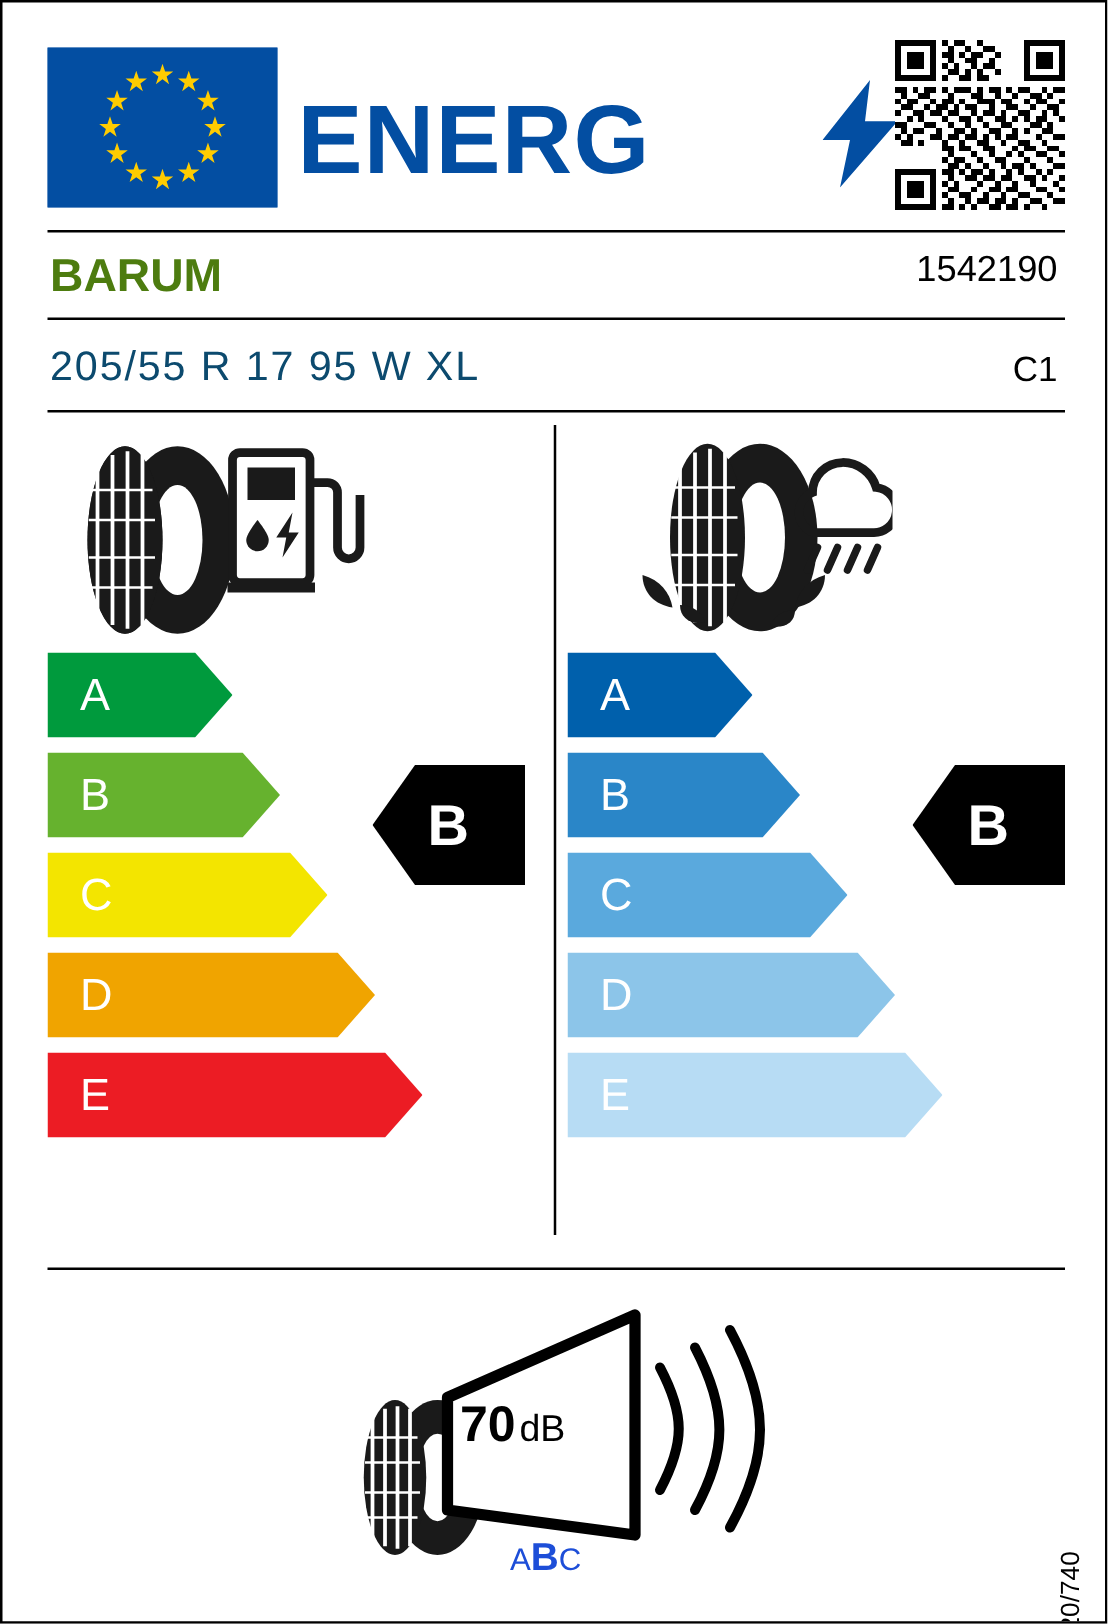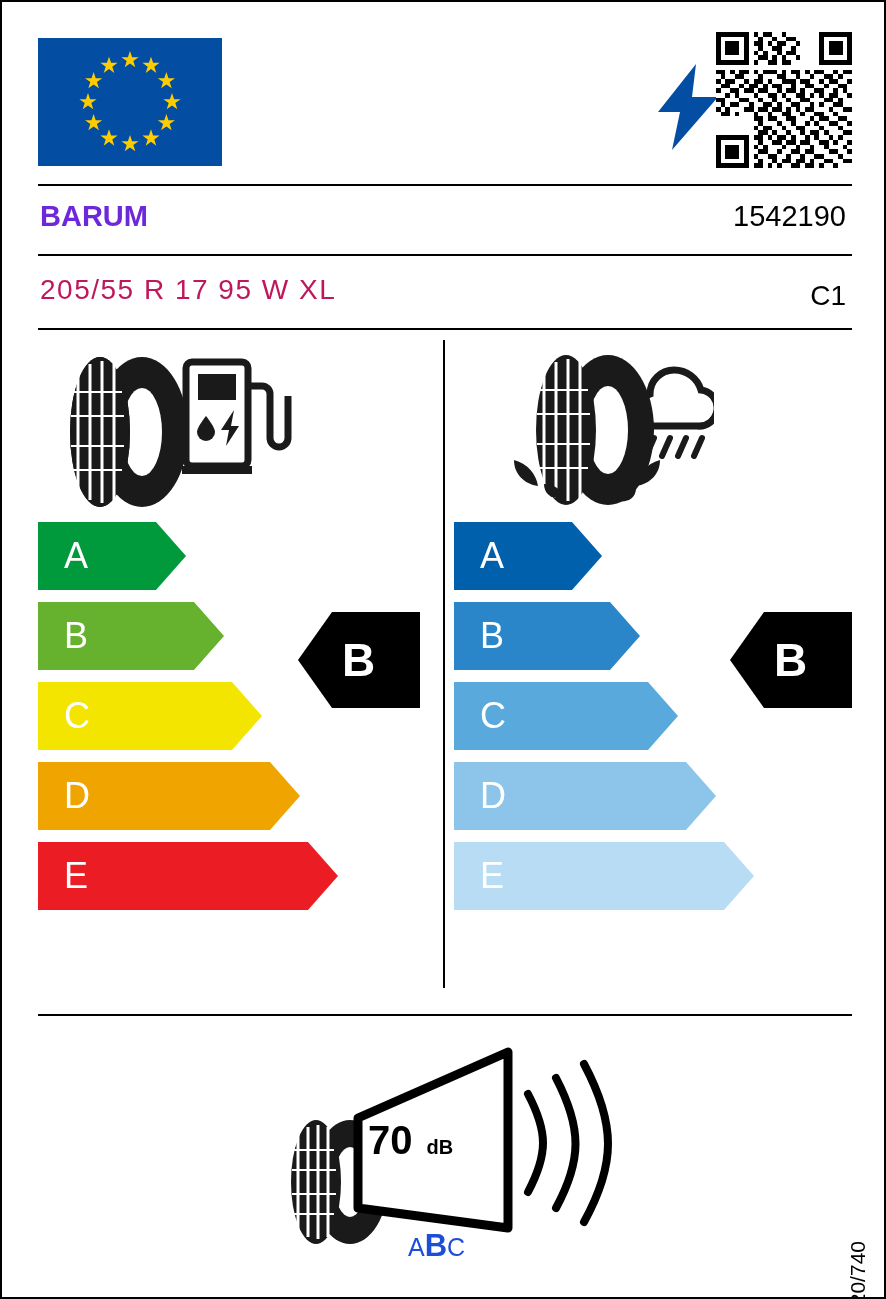--- a/index.html
+++ b/index.html
@@ -65,39 +65,39 @@
   
   .rule {
     position: absolute;
     background: #000;
     height: 2px;
   }
   .brand {
     position: absolute;
     left: 38px;
     top: 198px;
-    font-size: 29px;
+    font-size: 37px;
     font-weight: bold;
-    color: #6d28d9;
+    color: #4d7c0f;
   }
   .code {
     position: absolute;
     right: 38px;
     top: 198px;
     font-size: 29px;
     color: #000;
     text-align: right;
     margin-left: 40px;
   }
   .tyre-size {
     position: absolute;
     left: 38px;
     top: 272px;
-    font-size: 28px;
-    color: #be185d;
+    font-size: 33px;
+    color: #0c4a6e;
     letter-spacing: 1.5px;
   }
   .tyre-class {
     position: absolute;
     right: 38px;
     top: 278px;
     font-size: 28px;
     color: #000;
   }
 
@@ -179,23 +179,23 @@
   }
   .noise-db {
     position: absolute;
     left: 96px;
     top: 76px;
     font-size: 40px;
     font-weight: bold;
     color: #000;
   }
   .noise-db .unit {
-    font-size: 20px;
-    font-weight: bold;
-    margin-left: 14px;
+    font-size: 30px;
+    font-weight: normal;
+    margin-left: 3px;
   }
   .noise-classes {
     position: absolute;
     left: 136px;
     top: 186px;
     font-size: 25px;
     color: #1d4ed8;
   }
   .noise-classes b { font-size: 31px; }
 
@@ -256,20 +256,21 @@
                 <polygon points="0,-9 2.1,-2.8 8.6,-2.8 3.3,1.1 5.3,7.3 0,3.4 -5.3,7.3 -3.3,1.1 -8.6,-2.8 -2.1,-2.8"></polygon>
               </g>
             <g transform="rotate(330) translate(0,-42) rotate(-330)">
                 <polygon points="0,-9 2.1,-2.8 8.6,-2.8 3.3,1.1 5.3,7.3 0,3.4 -5.3,7.3 -3.3,1.1 -8.6,-2.8 -2.1,-2.8"></polygon>
               </g>
           </g>
         </g>
       </svg>
     </div>
 
+    <div class="energ-word">ENERG</div>
 
     <div class="bolt">
       <svg width="60" height="86" viewBox="0 0 60 86">
         <polygon points="38,0 0,48 22,48 14,86 60,33 34,33" fill="#034ea2"></polygon>
       </svg>
     </div>
 
     <div class="qr">
       <svg width="136" height="136" viewBox="0 0 29 29" shape-rendering="crispEdges">
         <rect width="29" height="29" fill="#fff"></rect>

